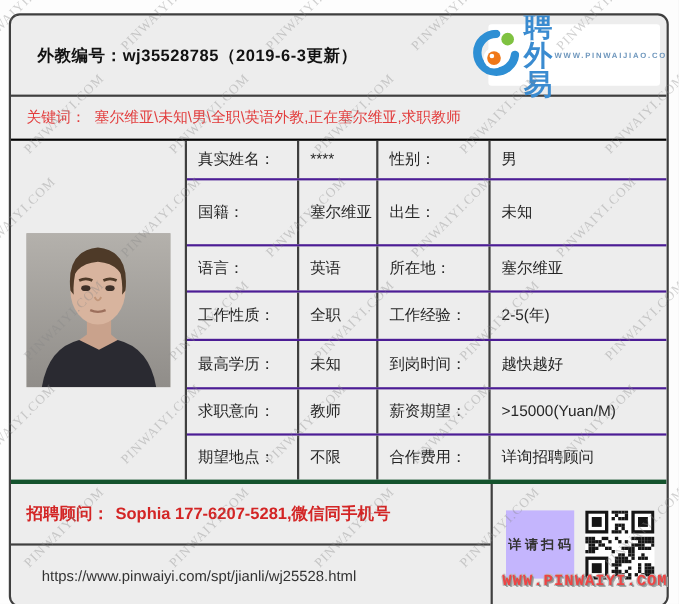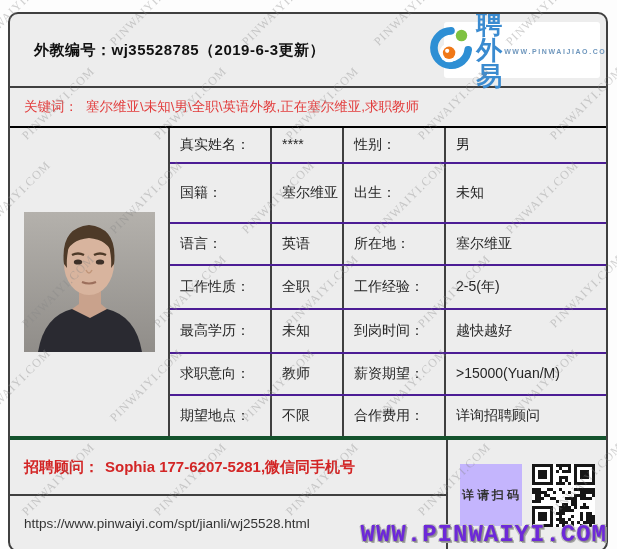--- a/index.html
+++ b/index.html
@@ -31,29 +31,29 @@
   .info{flex:1;display:flex;flex-direction:column;}
   .irow{display:grid;grid-template-columns:102px 72px 102px 1fr;border-bottom:2px solid #4c1d95;flex:1;}
   .irow:last-child{border-bottom:none;}
   .cell{display:flex;align-items:center;padding:2px 4px 2px 10px;font-size:14px;color:#262626;line-height:1.25;}
   .cell.br{border-right:2px solid #3f3f3f;}
   
   .cfoot{flex:1;border-top:4px solid #14532d;display:flex;min-height:0;}
   .cfoot-left{flex:1;display:flex;flex-direction:column;border-right:2px solid #3f3f3f;min-width:0;}
   .consultant{flex:1;border-bottom:2px solid #3f3f3f;display:flex;align-items:center;padding:0 14px;font-size:15px;font-weight:bold;color:#d32525;white-space:nowrap;}
   .consultant .c-label{margin-right:6px;}
-  .url-row{flex:1;display:flex;align-items:center;padding:0 14px;font-size:13.5px;color:#333;cursor:pointer;}
+  .url-row{flex:1;display:flex;align-items:center;padding:0 28px;font-size:13.5px;color:#333;cursor:pointer;}
   .cfoot-right{width:158px;display:flex;align-items:center;justify-content:center;gap:10px;}
   .scanbox{width:62px;height:62px;background:#c4b5fd;color:#333;font-size:12px;font-weight:bold;display:flex;flex-direction:row;align-items:center;justify-content:space-evenly;line-height:1;}
   .qr{width:63px;height:63px;background:#fff;display:block;}
   
   .site-banner{
     position:absolute;right:10px;top:521px;
     font-family:"Liberation Mono","DejaVu Sans Mono",monospace;
-    font-size:24px;font-weight:bold;color:#6d28d9;letter-spacing:1px;
+    font-size:14px;font-weight:bold;color:#ef4444;letter-spacing:1px;
     text-shadow:1px 1px 0 #8a8a8a,-1px 1px 0 #bdbdbd,1px -1px 0 #bdbdbd,2px 2px 0 #a5a5a5;
   }
   
   #watermarks{position:absolute;inset:0;z-index:9;pointer-events:none;overflow:hidden;}
   .wm{position:absolute;transform:rotate(-45deg);font-family:"Liberation Serif","DejaVu Serif",serif;font-size:12px;color:rgba(135,135,135,.38);letter-spacing:1px;white-space:nowrap;}
 </style>
 </head>
 <body>
 
 <div class="card">

